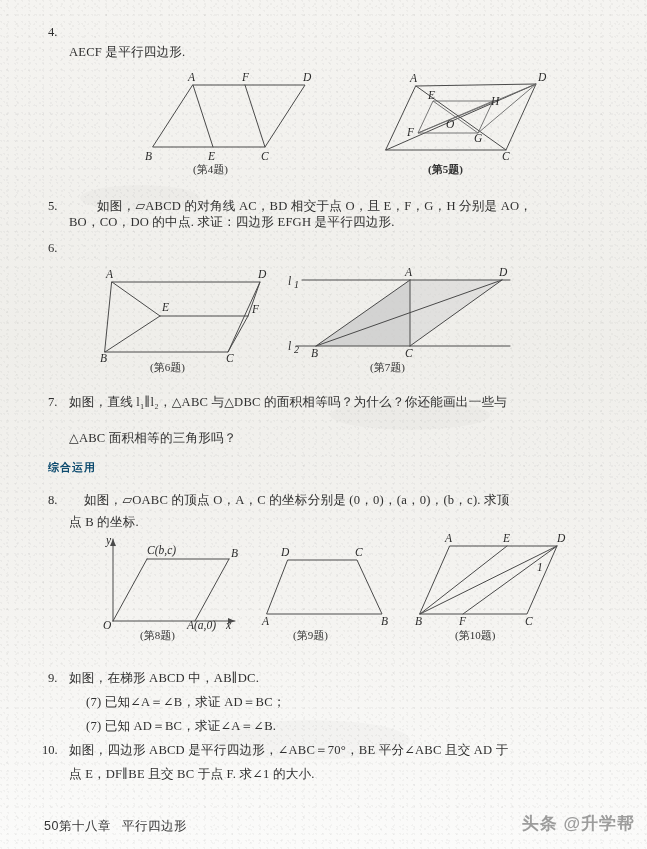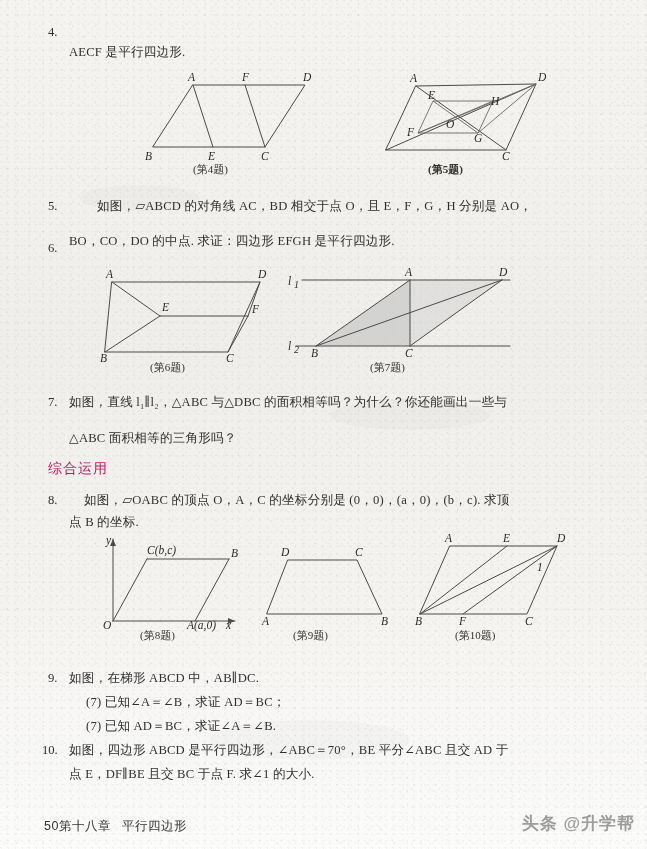--- a/index.html
+++ b/index.html
@@ -39,23 +39,23 @@
   }
   .qnum {
     position: absolute;
     font-size: 12.6px;
     line-height: 20px;
     color: #2f2f2f;
   }
   .section-head {
     position: absolute;
     font-family: "Liberation Sans", sans-serif;
-    font-weight: normal;
-    font-size: 14px;
-    color: #be185d;
+    font-weight: bold;
+    font-size: 11px;
+    color: #0c4a6e;
     letter-spacing: 1px;
   }
   .caption {
     position: absolute;
     font-size: 11px;
     color: #333;
     white-space: nowrap;
   }
   .figure { position: absolute; }
   .figure svg { display: block; overflow: visible; }
@@ -166,21 +166,21 @@
       <text class="flabel" x="19" y="64">F</text>
       <text class="flabel" x="58" y="56">O</text>
       <text class="flabel" x="86" y="70">G</text>
       <text class="flabel" x="114" y="88">C</text>
     </svg>
   </div>
   <div class="caption" style="left:428px;top:162px;font-weight:bold;">(第5题)</div>
 
   <div class="qnum" style="left:48px;top:196px;">5.</div>
   <div class="qtext" style="left:69px;top:196px;margin-left:28px;">如图，▱ABCD 的对角线 AC，BD 相交于点 O，且 E，F，G，H 分别是 AO，</div>
-  <div class="qtext" style="left:69px;top:231px;text-align:right;">BO，CO，DO 的中点. 求证：四边形 EFGH 是平行四边形.</div>
+  <div class="qtext" style="left:69px;top:212px;text-align:right;">BO，CO，DO 的中点. 求证：四边形 EFGH 是平行四边形.</div>
 
   <div class="qnum" style="left:48px;top:238px;">6.</div>
 
   <div class="figure" style="left:100px;top:268px;">
     <svg width="170" height="95" viewBox="0 0 170 95">
 
       <polygon class="fline" points="5,84 128,84 160,14 12,14"></polygon>
 
       <line class="fline" x1="12" y1="14" x2="60" y2="48"></line>
       <line class="fline" x1="160" y1="14" x2="148" y2="48"></line>

